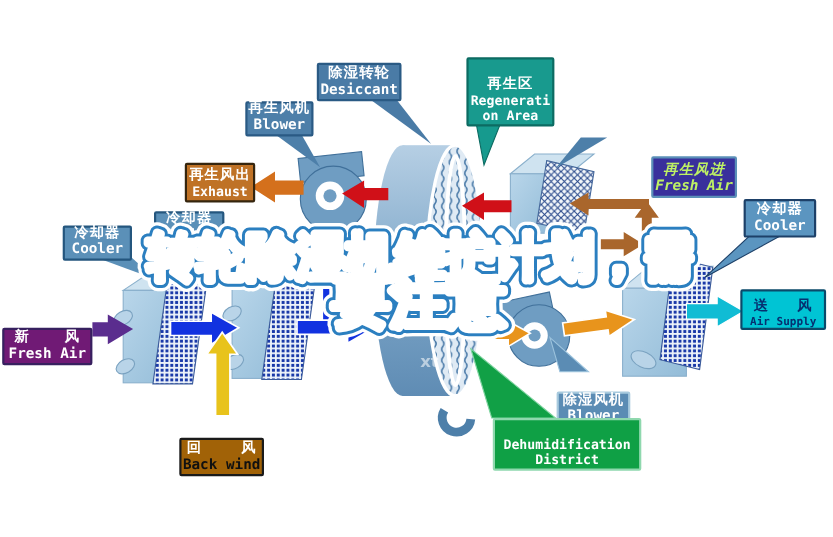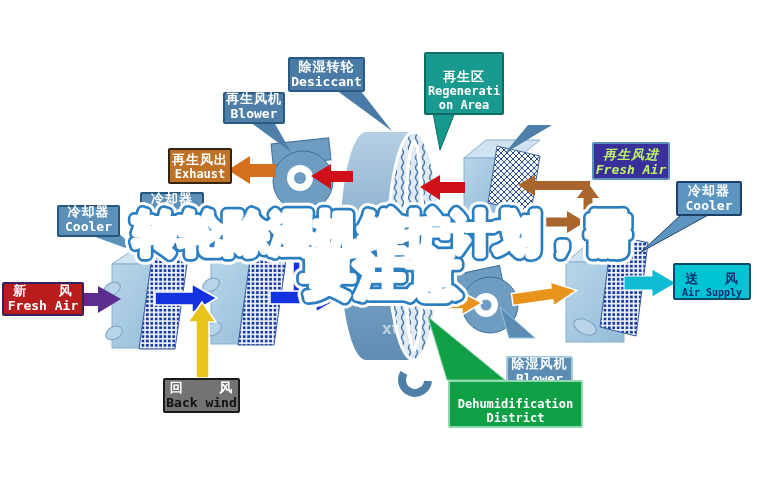--- a/index.html
+++ b/index.html
@@ -15,26 +15,26 @@
   .b-regenarea{left:424px;top:52px;width:80px;height:63px;background:#189a8e;border:2px solid #0c6b62;color:#fff;}
   .b-regenarea .en{font-size:12px;}
   .b-heater{left:527px;top:94px;width:77px;height:33px;background:#4d7fa9;border:2px solid #2a5a84;color:#fff;}
   .b-heater .cn{letter-spacing:0;}
   .b-exhaust{left:168px;top:148px;width:64px;height:36px;background:#bf7226;border:2px solid #35250e;color:#fff;}
   .b-exhaust .en{font-size:12px;}
   .b-coolerl{left:57px;top:205px;width:63px;height:32px;background:#5b90b8;border:2px solid #24567e;color:#fff;}
   .b-coolerl2{left:140px;top:192px;width:64px;height:32px;background:#5b90b8;border:2px solid #24567e;color:#fff;z-index:2;}
   .b-freshin{left:592px;top:142px;width:78px;height:38px;background:#39309c;border:2px solid #5b90b8;color:#bef264;font-style:italic;}
   .b-coolerr{left:676px;top:181px;width:66px;height:35px;background:#5b95c0;border:2px solid #1d4068;color:#fff;}
-  .b-freshair{left:2px;top:282px;width:82px;height:34px;background:#b91c1c;border:2px solid #37205f;color:#fff;}
+  .b-freshair{left:2px;top:298px;width:82px;height:34px;background:#701a75;border:2px solid #37205f;color:#fff;}
   .b-freshair .cn{word-spacing:26px;}
   .b-airsupply{left:673px;top:263px;width:78px;height:37px;background:#00c4d4;border:2px solid #0a4a6a;color:#063070;}
   .b-airsupply .cn{word-spacing:20px;}
   .b-airsupply .en{font-size:10px;}
-  .b-backwind{left:163px;top:378px;width:77px;height:35px;background:#737373;border:2px solid #1a1a1a;color:#fff;}
+  .b-backwind{left:163px;top:398px;width:77px;height:35px;background:#a16207;border:2px solid #1a1a1a;color:#fff;}
   .b-backwind .cn{word-spacing:30px;}
   .b-backwind .en{color:#101010;}
   .b-dehumfan{left:506px;top:336px;width:67px;height:33px;background:#5b8cb4;border:2px solid #a8cade;color:#fff;margin-top:20px;}
   .b-dehumdist{left:448px;top:380px;width:135px;height:48px;background:#0fa045;border:2px solid #8fd8ae;color:#fff;}
   .b-dehumdist .cn{word-spacing:24px;}
   .b-dehumdist .en{font-size:12px;}
 </style>
 </head>
 <body>
 

